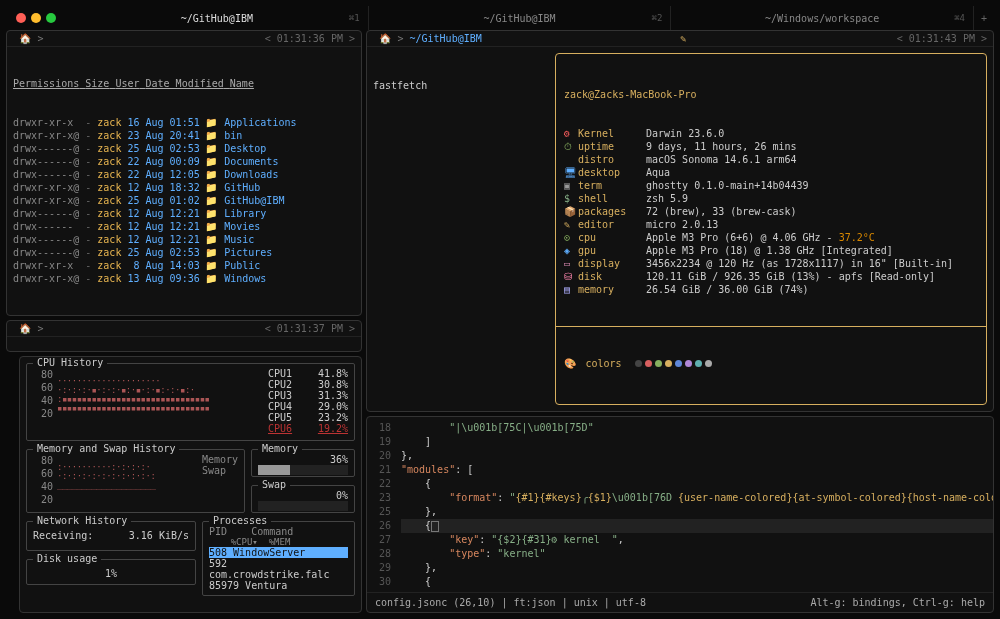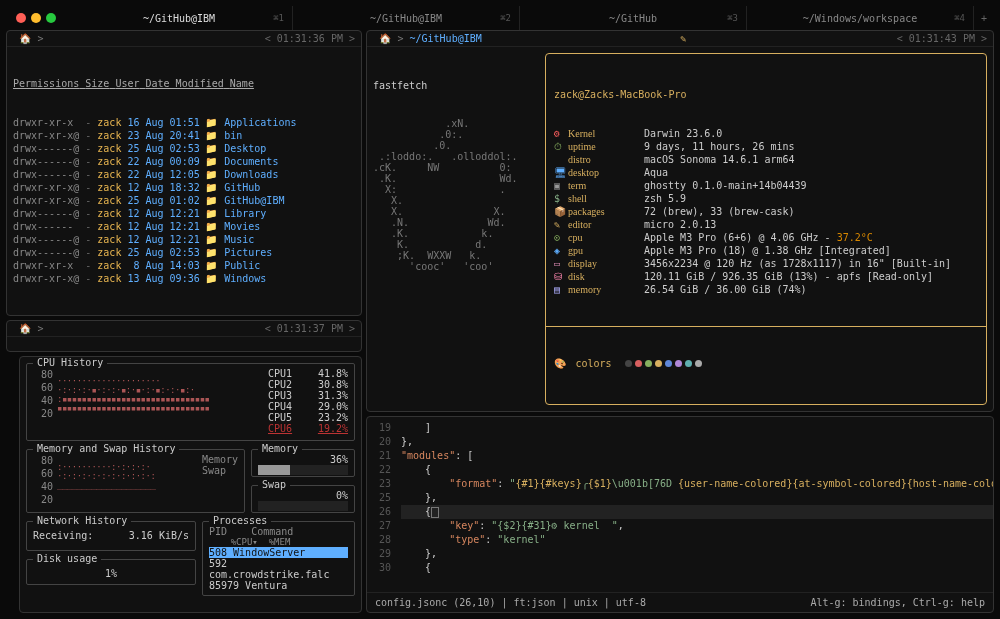--- a/index.html
+++ b/index.html
@@ -135,21 +135,21 @@
 
   .info-box {
     border: 1px solid #d7af5f;
     border-radius: 4px;
     padding: 8px 8px;
     font-size: 10px;
     line-height: 13px;
   }
   .info-row { display: flex; }
   .info-ic { width: 14px; }
-  .info-key { color: #d7af5f; width: 76px; font-family: Liberation Serif, serif; }
+  .info-key { color: #d7af5f; width: 68px; }
   .info-val { color: #ccc; flex: 1; white-space: nowrap; overflow: hidden; text-overflow: clip; }
   .info-hl { color: #d78700; }
   .info-divider { border-top: 1px solid #d7af5f; margin: 4px -8px; }
 
   .ascii { color: #777; font-size: 10px; line-height: 11px; white-space: pre; }
 
   .editor-line { display: flex; font-size: 10px; line-height: 14px; }
   .gutter { width: 34px; text-align: right; color: #555; padding-right: 10px; user-select: none; }
   .code { flex: 1; white-space: pre; overflow: hidden; }
   .s-key { color: #d7875f; }
@@ -196,24 +196,20 @@
     <div id="tabs-host" style="display:flex; flex:1; height:100%;">
         <div class="tab active">
           <span>~/GitHub@IBM</span>
           <span class="hint">⌘1</span>
         </div>
         <div class="tab">
           <span>~/GitHub@IBM</span>
           <span class="hint">⌘2</span>
         </div>
         <div class="tab">
-          <span>~/GitHub</span>
-          <span class="hint">⌘3</span>
-        </div>
-        <div class="tab">
           <span>~/Windows/workspace</span>
           <span class="hint">⌘4</span>
         </div>
       </div>
     <div class="tab-add">+</div>
   </div>
 
   <div class="main">
 
     <div class="left">
@@ -366,54 +362,44 @@
     <div class="right">
       <div class="pane" style="flex:0 0 auto;">
         <div class="pane-header">
           <span class="apple"></span>
           <span class="home">🏠</span>
           <span>&gt;&nbsp;</span>
           <span class="path">~/GitHub@IBM</span>
           <span class="time" style="color:#d7af5f;">✎ &nbsp;</span>
           <span class="time">&lt; 01:31:43 PM &gt;</span>
         </div>
-        <div class="pane-body" style="display:flex; gap:12px; padding:6px;">
+        <div class="pane-body" style="display:flex; gap:22px; padding:6px;">
           <div style="flex:0 0 160px;">
             <div>fastfetch</div>
-            <div class="ascii" id="ascii-art">            .xN.
-           .0:.
-          .0.
- .:loddo:.   .olloddol:.
-.cK.     NW          0:
- .K.                 Wd.
-  X:                 .
-   X.
-   X.               X.
-   .N.             Wd.
-   .K.            k.
-    K.           d.
-    ;K.  WXXW   k.
-      'cooc'   'coo'</div>
           </div>
           <div class="info-box" style="flex:1;">
             <div style="color:#d7af5f;">zack@Zacks-MacBook-Pro</div>
             <div id="sysinfo-rows"><div class="info-row"><span class="info-ic" style="color:#ff5f5f">⚙</span><span class="info-key">Kernel</span><span class="info-val">Darwin 23.6.0</span></div><div class="info-row"><span class="info-ic" style="color:#87af5f">⏱</span><span class="info-key">uptime</span><span class="info-val">9 days, 11 hours, 26 mins</span></div><div class="info-row"><span class="info-ic" style="color:#d7af5f"></span><span class="info-key">distro</span><span class="info-val">macOS Sonoma 14.6.1 arm64</span></div><div class="info-row"><span class="info-ic" style="color:#5fafff">🖥</span><span class="info-key">desktop</span><span class="info-val">Aqua</span></div><div class="info-row"><span class="info-ic" style="color:#999">▣</span><span class="info-key">term</span><span class="info-val">ghostty 0.1.0-main+14b04439</span></div><div class="info-row"><span class="info-ic" style="color:#87af87">$</span><span class="info-key">shell</span><span class="info-val">zsh 5.9</span></div><div class="info-row"><span class="info-ic" style="color:#d7875f">📦</span><span class="info-key">packages</span><span class="info-val">72 (brew), 33 (brew-cask)</span></div><div class="info-row"><span class="info-ic" style="color:#d7af5f">✎</span><span class="info-key">editor</span><span class="info-val">micro 2.0.13</span></div><div class="info-row"><span class="info-ic" style="color:#87af5f">⊙</span><span class="info-key">cpu</span><span class="info-val">Apple M3 Pro (6+6) @ 4.06 GHz - <span class="info-hl">37.2°C</span></span></div><div class="info-row"><span class="info-ic" style="color:#5fafff">◈</span><span class="info-key">gpu</span><span class="info-val">Apple M3 Pro (18) @ 1.38 GHz [Integrated]</span></div><div class="info-row"><span class="info-ic" style="color:#d787af">▭</span><span class="info-key">display</span><span class="info-val">3456x2234 @ 120 Hz (as 1728x1117) in 16" [Built-in]</span></div><div class="info-row"><span class="info-ic" style="color:#ff87af">⛁</span><span class="info-key">disk</span><span class="info-val">120.11 GiB / 926.35 GiB (13%) - apfs [Read-only]</span></div><div class="info-row"><span class="info-ic" style="color:#afafff">▤</span><span class="info-key">memory</span><span class="info-val">26.54 GiB / 36.00 GiB (74%)</span></div></div>
             <div class="info-divider"></div>
             <div class="dots-row">
               <span style="color:#d7af5f; margin-right:6px;">🎨</span>
               <span style="color:#d7af5f; margin-right:10px;">colors</span>
               <span id="color-dots" class="dots-row"><span class="cdot" style="background: rgb(68, 68, 68);"></span><span class="cdot" style="background: rgb(215, 95, 95);"></span><span class="cdot" style="background: rgb(135, 175, 95);"></span><span class="cdot" style="background: rgb(215, 175, 95);"></span><span class="cdot" style="background: rgb(95, 135, 215);"></span><span class="cdot" style="background: rgb(175, 135, 215);"></span><span class="cdot" style="background: rgb(95, 175, 175);"></span><span class="cdot" style="background: rgb(170, 170, 170);"></span></span>
             </div>
           </div>
         </div>
       </div>
 
       <div class="pane" style="flex:1; display:flex; flex-direction:column;">
         <div id="editor-body" style="flex:1; overflow:hidden; padding-top:4px;">
             <div class="editor-line">
+              <div class="gutter">18</div>
+              <div class="code"><span class="s-str">        "|\u001b[75C|\u001b[75D"</span></div>
+            </div>
+            <div class="editor-line">
               <div class="gutter">19</div>
               <div class="code"><span class="s-pun">    ]</span></div>
             </div>
             <div class="editor-line">
               <div class="gutter">20</div>
               <div class="code"><span class="s-pun">},</span></div>
             </div>
             <div class="editor-line">
               <div class="gutter">21</div>
               <div class="code"><span class="s-key">"modules"</span><span class="s-pun">: [</span></div>

